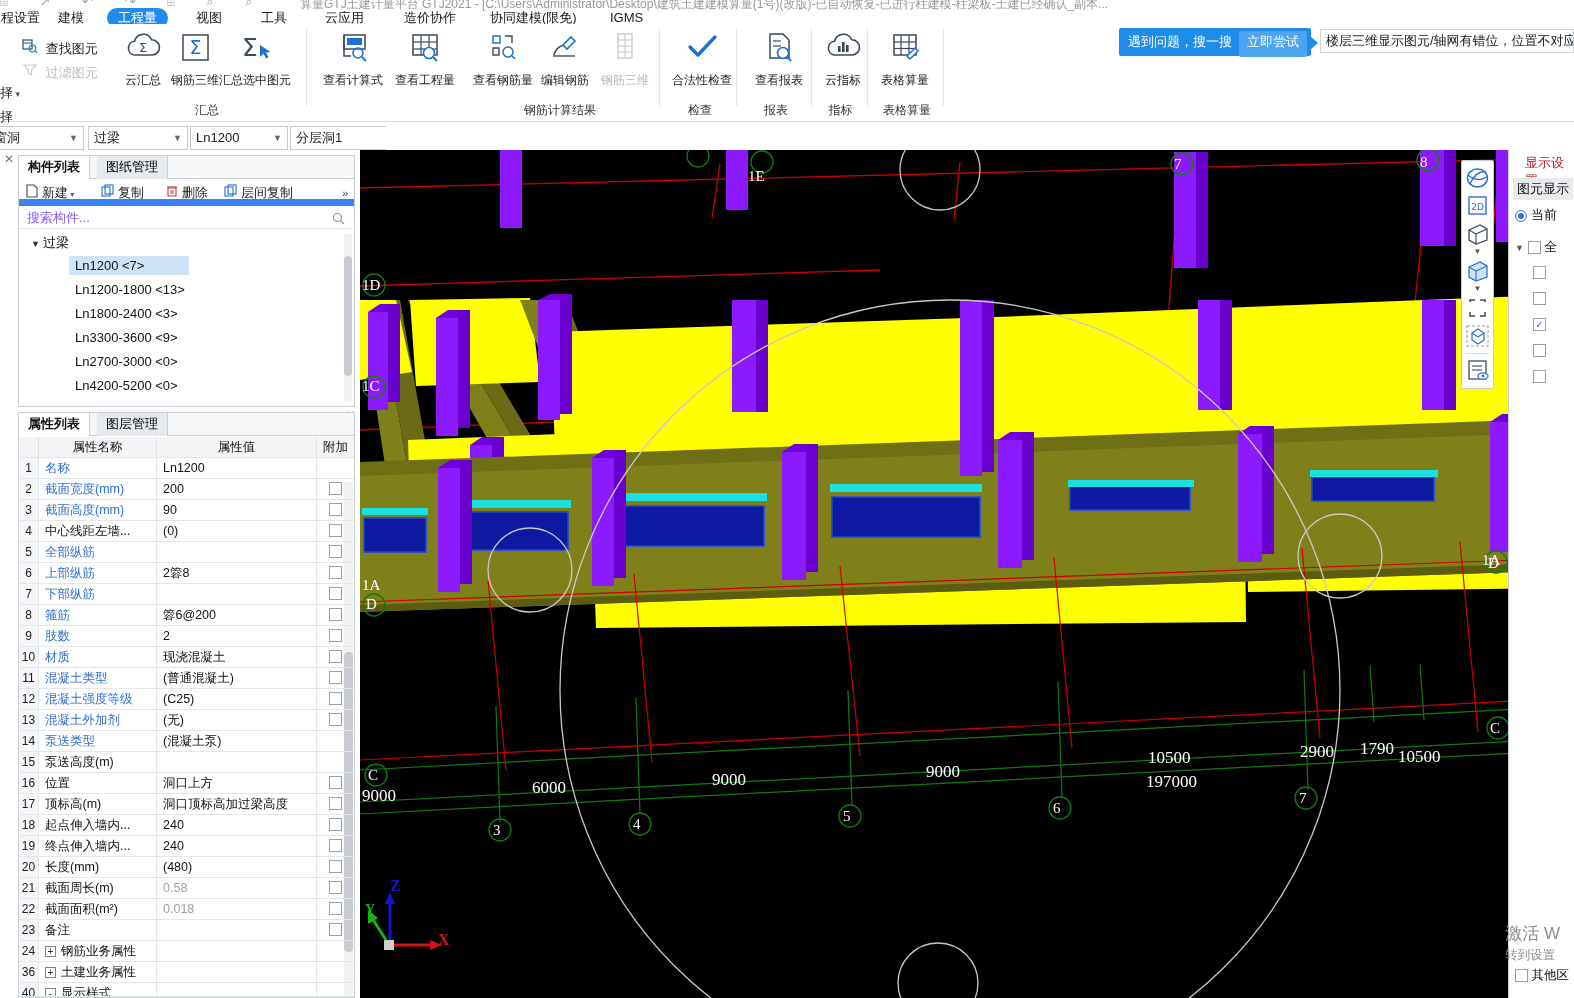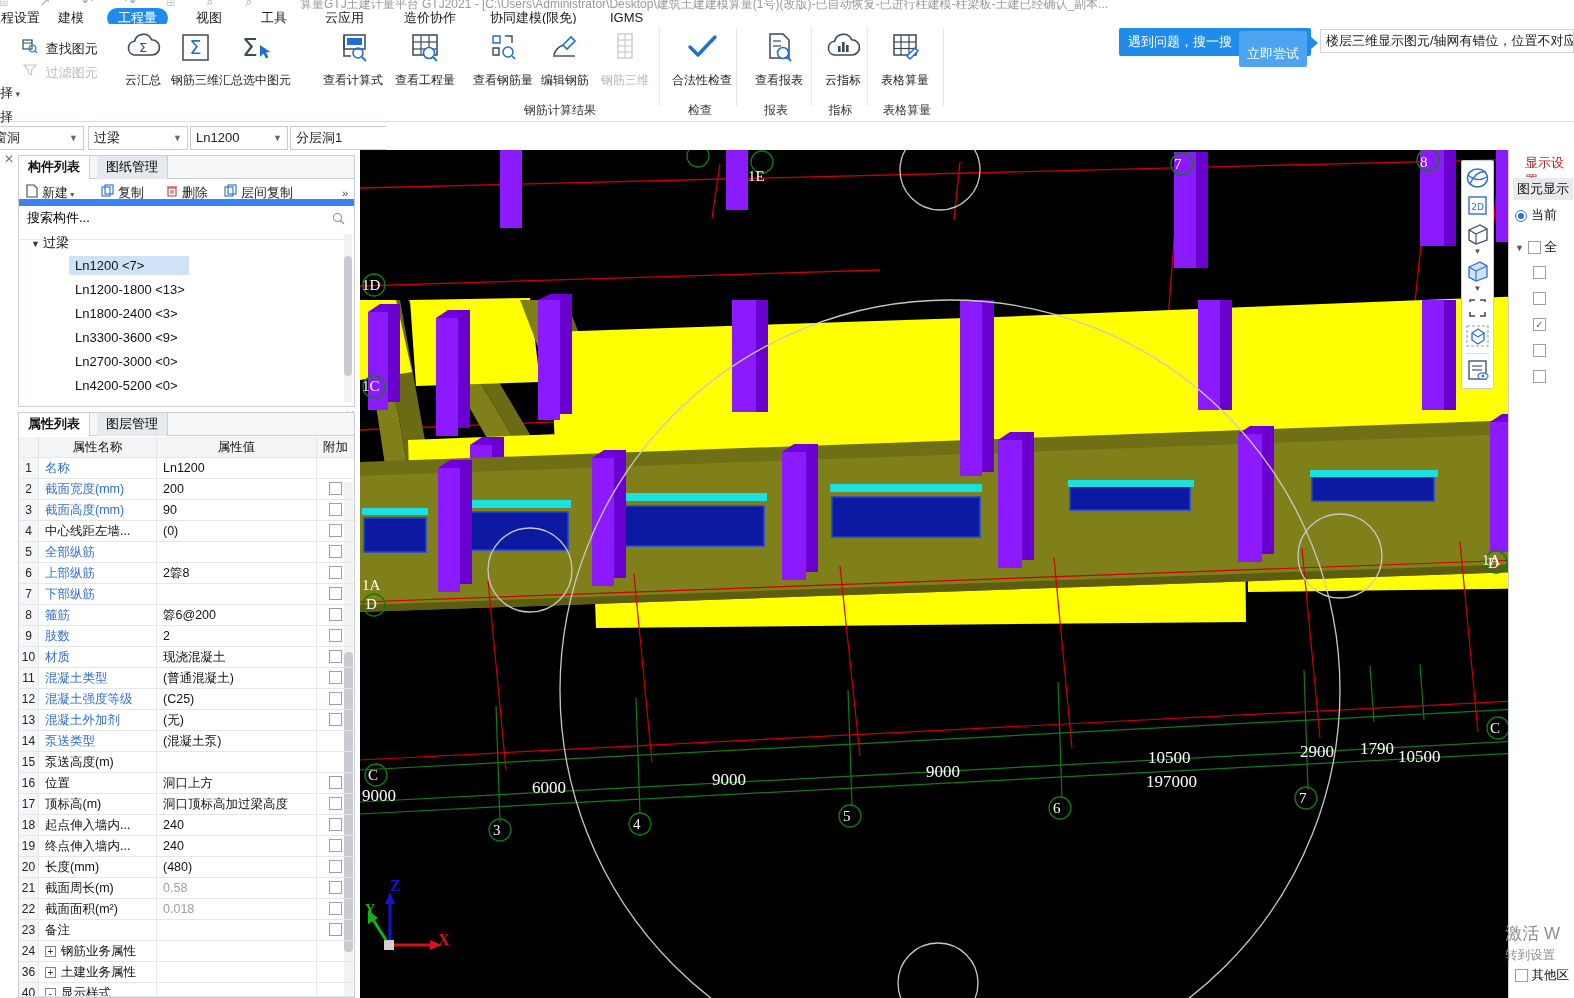--- a/index.html
+++ b/index.html
@@ -72,22 +72,22 @@
   .smallbtn .sic { display:inline-block; vertical-align: middle; margin-right: 4px; }
 
   
   .search-bubble {
     position: absolute; top: 4px; left: 1119px; width: 192px; height: 28px;
     background: #1f8ceb; border-radius: 2px; color: #fff;
     display: flex; align-items: center; z-index: 30;
   }
   .search-bubble .sb-text { font-size: 13px; margin-left: 9px; }
   .search-bubble .sb-btn {
-    position: absolute; right: 4px; top: 3px; height: 36px; line-height: 22px;
-    padding: 12px 8px; background: #4da4f0; color: #fff; font-size: 13px;
+    position: absolute; right: 4px; top: 3px; height: 26px; line-height: 22px;
+    padding: 0 8px; background: #4da4f0; color: #fff; font-size: 13px;
     border-radius: 2px; cursor: pointer;
   }
   .search-bubble:after {
     content: ""; position: absolute; right: -7px; top: 8px;
     border-top: 7px solid transparent; border-bottom: 7px solid transparent;
     border-left: 8px solid #1f8ceb;
   }
   .search-field {
     position: absolute; top: 5px; left: 1320px; width: 254px; height: 24px;
     border: 1px solid #cfd4d9; background: #fff; font-size: 13px;
@@ -128,22 +128,22 @@
 
   .ptoolbar { position: absolute; top: 24px; left: 0; width: 100%; height: 26px;
      border-bottom: 7px solid #3b82f6; }
   .ptool {
     position: absolute; top: 3px; height: 20px; line-height: 20px;
     font-size: 13px; color: #1a1a1a; white-space: nowrap; cursor: default;
   }
   .ptool .tic { display:inline-block; vertical-align:middle; margin-right: 3px; }
 
   .psearch {
-    position: absolute; top: 51px; left: 1px; right: 1px; height: 33px;
-    border-bottom: 1px solid #e2e5e9; font-size: 13px; color: #000000;
+    position: absolute; top: 51px; left: 1px; right: 1px; height: 22px;
+    border-bottom: 1px solid #e2e5e9; font-size: 13px; color: #8b5cf6;
     line-height: 21px; padding-left: 7px;
   }
   .psearch .mag { position:absolute; right: 8px; top: 3px; color:#8a9097; }
 
   .tree { position: absolute; top: 74px; left: 0; right: 0; bottom: 0;
      overflow: hidden; }
   .tree-root { position: absolute; left: 12px; top: 4px; font-size: 13px; color:#111; }
   .tree-root .tw { color:#333; font-size: 9px; margin-right:3px; }
   .tree-item {
     position: absolute; left: 50px; height: 19px; line-height: 19px;
@@ -303,20 +303,24 @@
     </div>
     <div class="smallbtn disabled" style="left:22px; top:38px;">
       <span class="sic">
         <svg width="16" height="16" viewBox="0 0 16 16">
             <polygon points="2,3 14,3 9.5,8 9.5,13 6.5,11 6.5,8" fill="none" stroke="#c5c9ce" stroke-width="1.2"></polygon>
           </svg>
       </span>
       <span>过滤图元</span>
     </div>
 
+    <div class="rgroup" style="left:107px; width:200px;">
+      <div class="rg-title">汇总</div>
+      <div class="rg-sep"></div>
+    </div>
     <div class="rgroup" style="left:460px; width:200px;">
       <div class="rg-title">钢筋计算结果</div>
       <div class="rg-sep"></div>
     </div>
     <div class="rgroup" style="left:663px; width:74px;">
       <div class="rg-title">检查</div>
       <div class="rg-sep"></div>
     </div>
     <div class="rgroup" style="left:740px; width:72px;">
       <div class="rg-title">报表</div>

